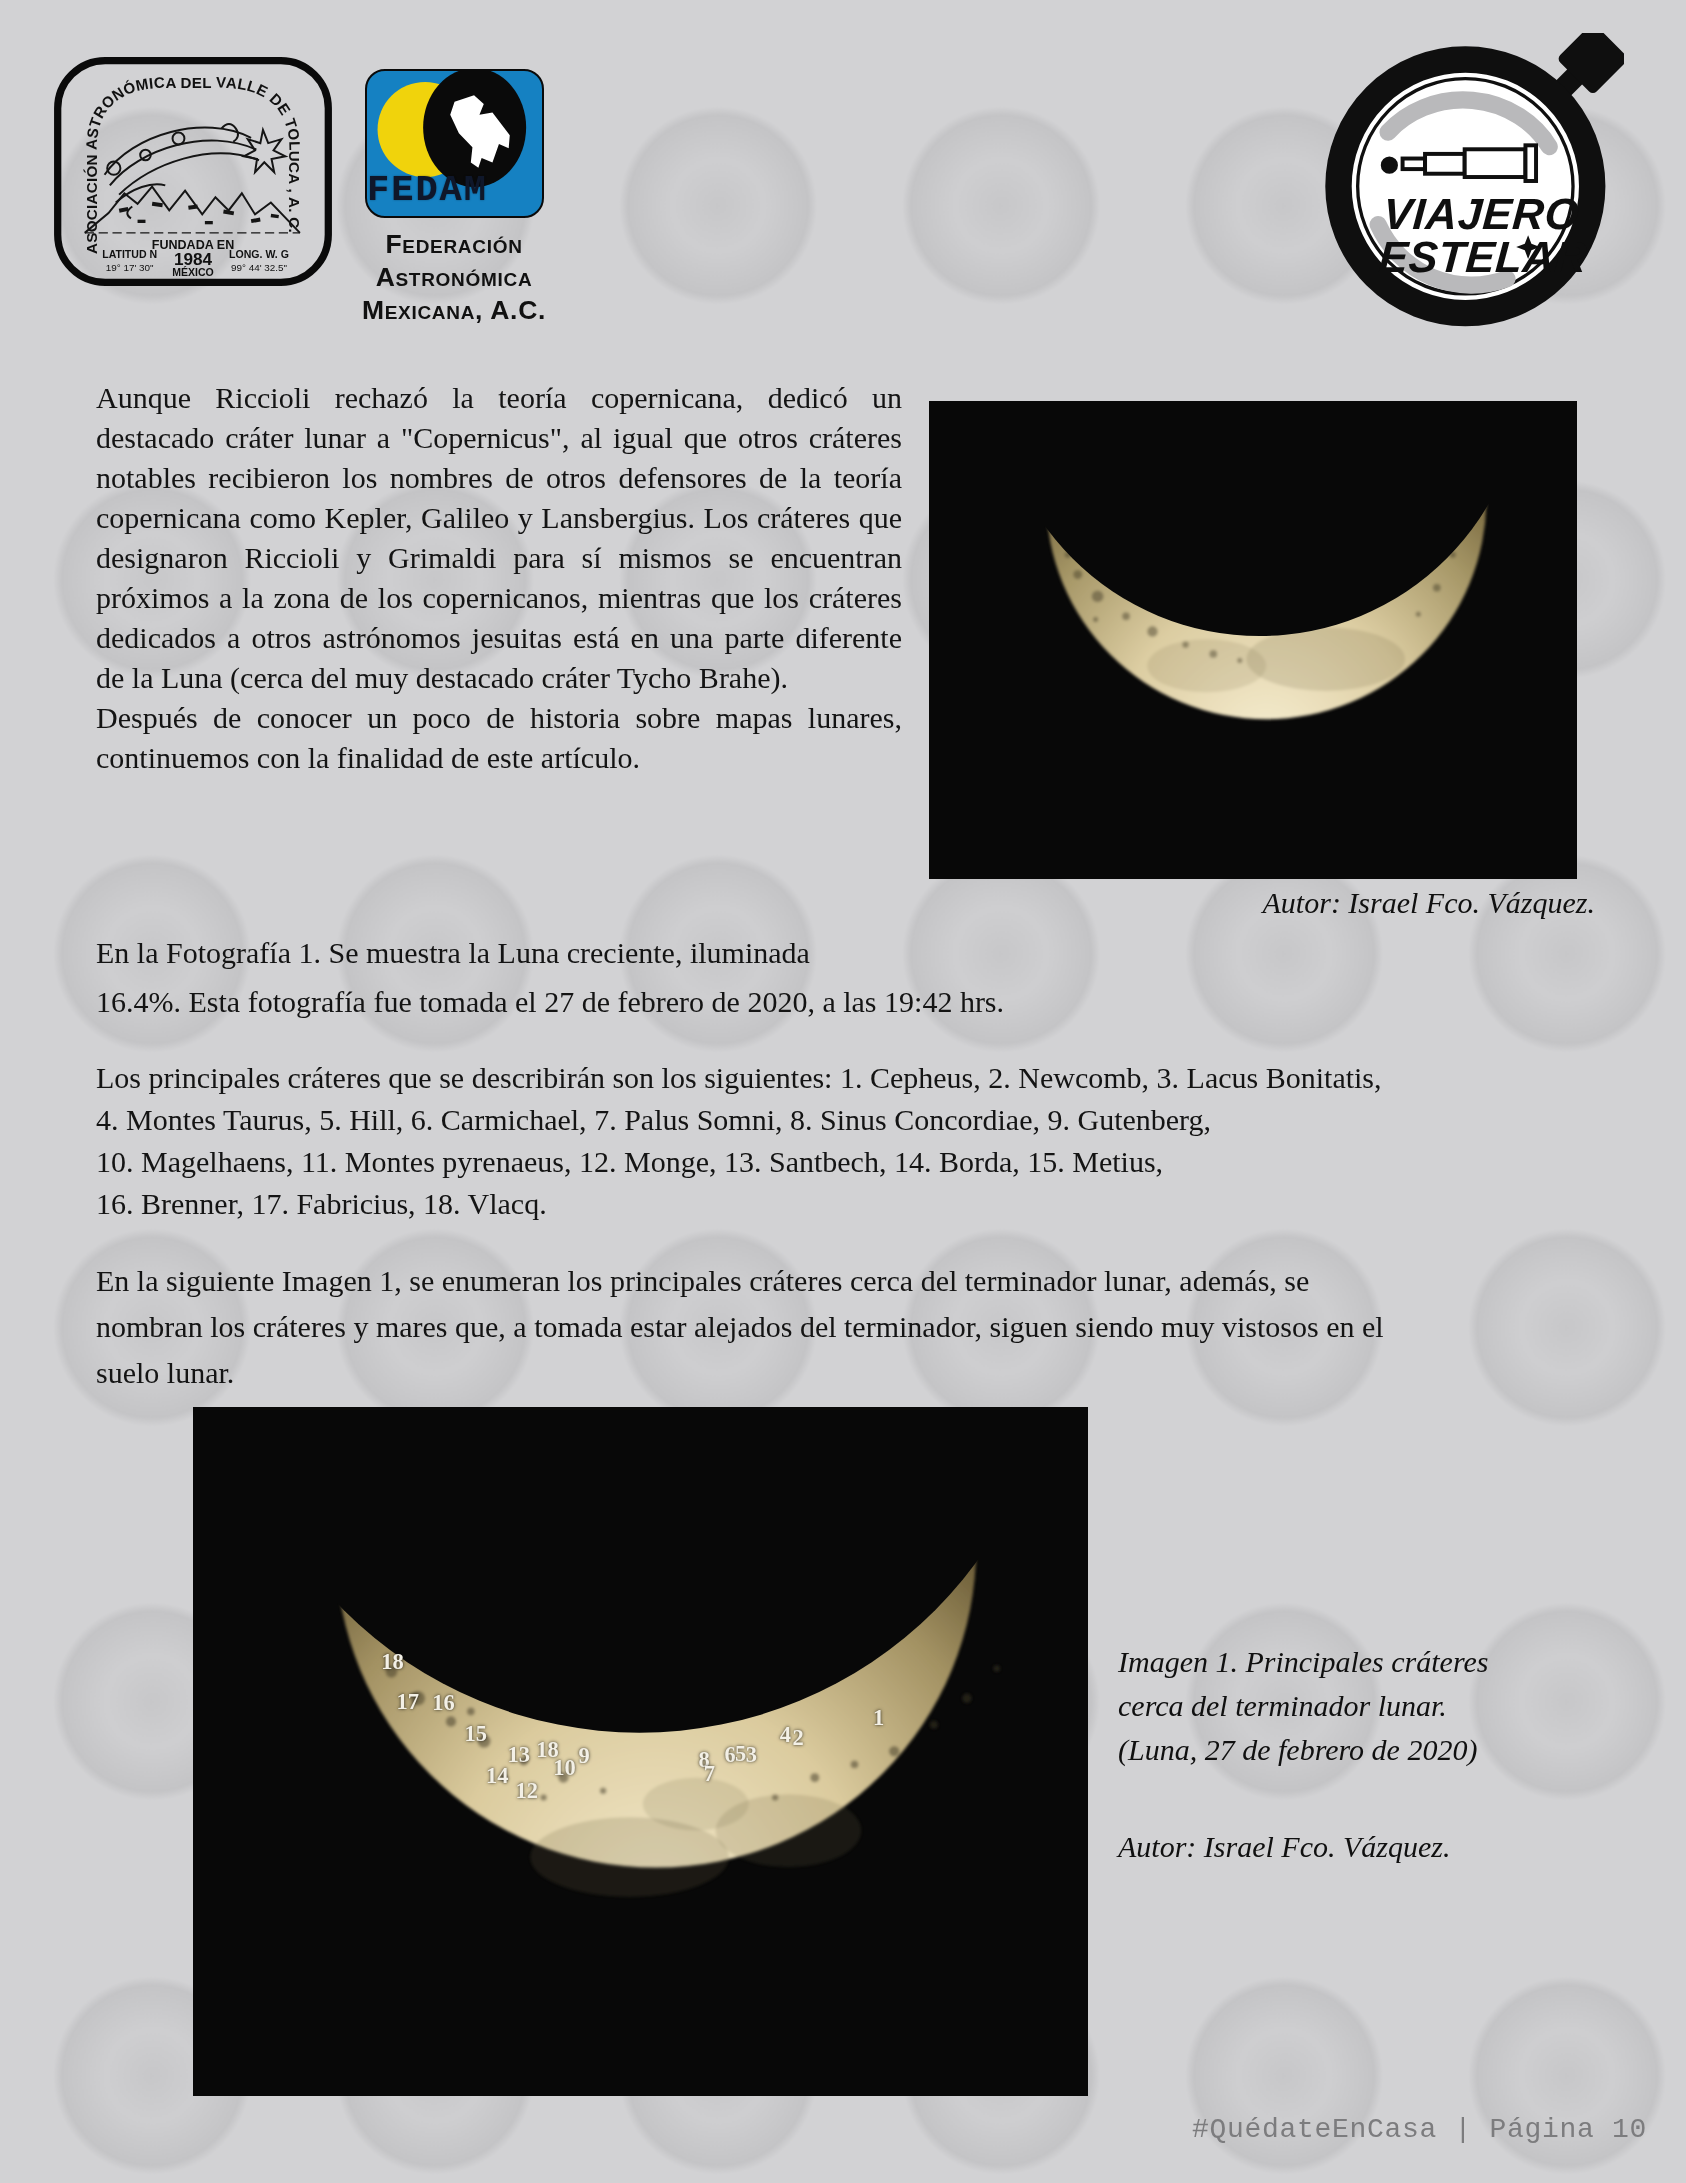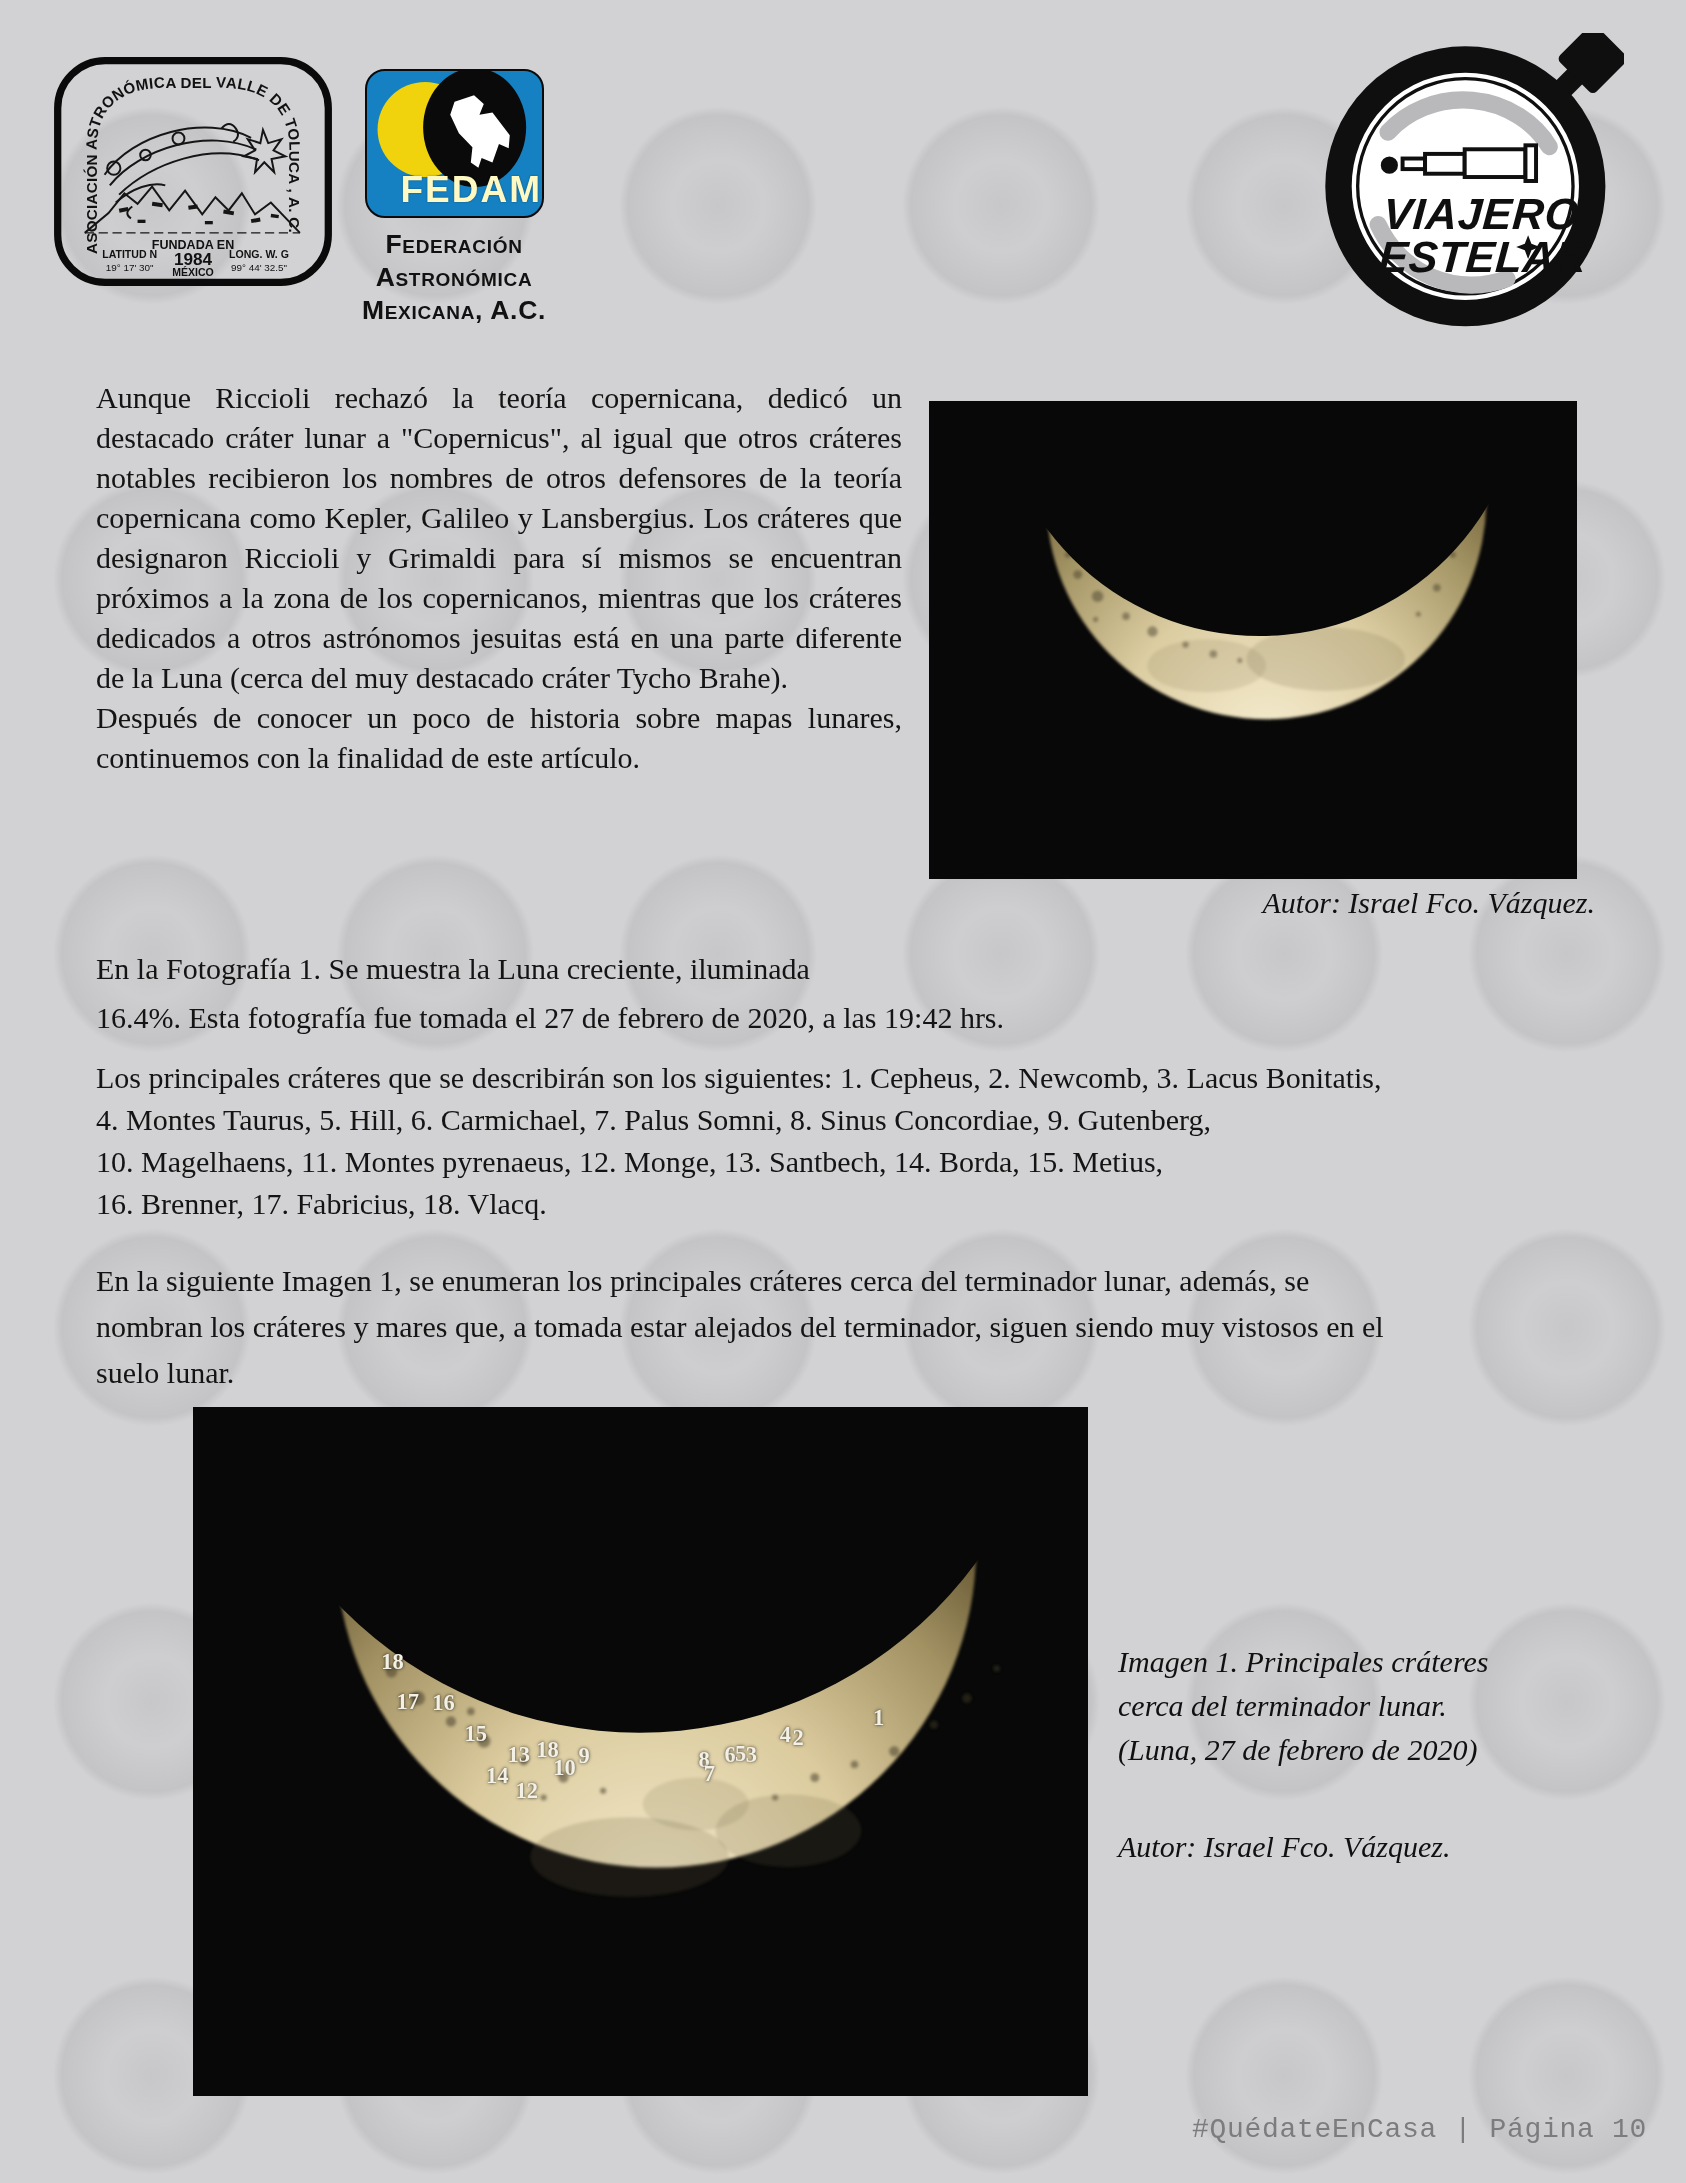--- a/index.html
+++ b/index.html
@@ -32,23 +32,23 @@
   .pre{white-space:pre-line;}
   .footer{
     font-family:Liberation Mono, monospace;
     font-size:28px;color:#7c7c7e;text-align:right;letter-spacing:0.7px;
   }
   .fedam-box{
     position:absolute;left:0;top:0;width:179px;height:149px;
     border:2.6px solid #0a0a0a;border-radius:20px;box-sizing:border-box;
   }
   .fedam-word{
-    position:absolute;left:0;right:0;top:98px;text-align:right;
-    font-family:Liberation Sans, sans-serif;font-weight:bold;
-    font-size:37px;letter-spacing:2px;color:#fef9c3;
+    position:absolute;left:0;right:0;top:98px;text-align:left;
+    font-family:Liberation Mono, monospace;font-weight:bold;
+    font-size:37px;letter-spacing:2px;color:#0f172a;
     text-shadow:0 0 2px rgba(0,0,0,.4);
   }
   .fedam-lines{
     position:absolute;left:-26.5px;top:159px;width:231px;text-align:center;
     font-family:"Liberation Sans", sans-serif;font-weight:bold;
     font-variant:small-caps;font-size:26.5px;line-height:33px;color:#111;
     letter-spacing:0.7px;
   }
 </style>
 </head>
@@ -191,21 +191,21 @@
         <ellipse cx="600" cy="390" rx="120" ry="48" fill="#6e6242" opacity="0.18"></ellipse>
         <ellipse cx="420" cy="400" rx="90" ry="40" fill="#6e6242" opacity="0.14"></ellipse>
       </g>
     </svg>
   </div>
 
   <div class="abs caption caption-right" style="left:929px;top:884px;width:666px;">
     <div>Autor: Israel Fco. Vázquez.</div>
   </div>
 
-  <div class="abs body-text pre" style="left:96px;top:928px;width:1124px;line-height:49px;margin-top:16px;">En la Fotografía 1. Se muestra la Luna creciente, iluminada
+  <div class="abs body-text pre" style="left:96px;top:928px;width:1124px;line-height:49px;">En la Fotografía 1. Se muestra la Luna creciente, iluminada
 16.4%. Esta fotografía fue tomada el 27 de febrero de 2020, a las 19:42 hrs.</div>
 
   <div class="abs body-text" style="left:96px;top:1057px;width:1515px;line-height:42px;"><span>Los principales cráteres que se describirán son los siguientes: </span><span class="b">1.</span><span> Cepheus, </span><span class="b">2.</span><span> Newcomb, </span><span class="b">3.</span><span> Lacus Bonitatis,</span><br><span class="b">4.</span><span> Montes Taurus, </span><span class="b">5.</span><span> Hill, </span><span class="b">6.</span><span> Carmichael, </span><span class="b">7.</span><span> Palus Somni, </span><span class="b">8.</span><span> Sinus Concordiae, </span><span class="b">9.</span><span> Gutenberg,</span><br><span class="b">10.</span><span> Magelhaens, </span><span class="b">11.</span><span> Montes pyrenaeus, </span><span class="b">12.</span><span> Monge, </span><span class="b">13.</span><span> Santbech, </span><span class="b">14.</span><span> Borda, </span><span class="b">15.</span><span> Metius,</span><br><span class="b">16.</span><span> Brenner, </span><span class="b">17.</span><span> Fabricius, </span><span class="b">18.</span><span> Vlacq.</span></div>
 
   <div class="abs body-text" style="left:96px;top:1258px;width:1515px;line-height:46px;"><span>En la siguiente Imagen 1, se enumeran los </span><span class="b">principales cráteres cerca del terminador lunar</span><span>, además, se</span><br><span>nombran los cráteres y mares que, a tomada estar alejados del terminador, siguen siendo muy vistosos en el</span><br><span>suelo lunar.</span></div>
 
   <div class="photo-box" style="left:193px;top:1407px;width:895px;height:689px;">
     <svg viewBox="0 0 1353 1041">
       <defs>
         <radialGradient id="moonGrad2" gradientUnits="userSpaceOnUse" cx="700" cy="750" r="700">

